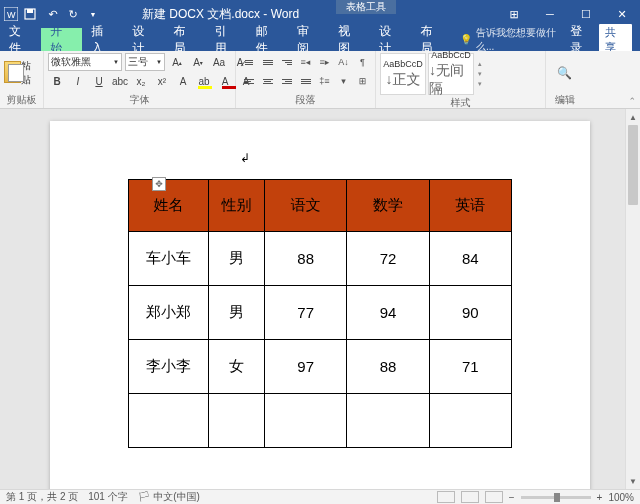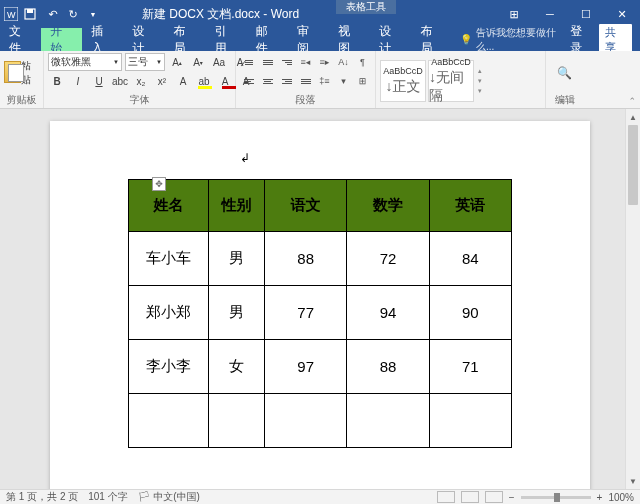--- a/index.html
+++ b/index.html
@@ -43,21 +43,21 @@
 .style-box .sname{font-size:14px;color:#666;margin-top:2px}
 .style-more{width:12px;display:flex;flex-direction:column;justify-content:center;gap:2px;color:#888;font-size:7px;margin-left:2px}
 .edit-group{flex-direction:column;align-items:center;justify-content:center}
 .ribbon-collapse{position:absolute;right:4px;bottom:2px;font-size:9px;color:#888}
 .doc-area{height:380px;overflow:hidden;background:#e6e6e6;display:flex;justify-content:center;padding-top:12px;position:relative}
 .page{background:#fff;width:540px;min-height:700px;box-shadow:0 1px 4px rgba(0,0,0,.25);padding:50px 28px 20px;position:relative}
 .cursor-mark{position:absolute;top:30px;left:190px;font-size:12px;color:#000}
 .tbl-anchor{position:absolute;top:56px;left:102px;width:14px;height:14px;border:1px solid #999;background:#fff;display:flex;align-items:center;justify-content:center;font-size:9px;color:#666}
 .dtable{border-collapse:collapse;margin:8px auto 0;width:384px}
 .dtable th,.dtable td{border:1.5px solid #000;text-align:center;vertical-align:middle;height:54px;font-size:15px;color:#000}
-.dtable th{background:#4d7c0f;font-weight:bold;height:52px}
+.dtable th{background:#c2410c;font-weight:normal;height:52px}
 .dtable td.name{width:80px}.dtable td.g{width:56px}
 .scrollbar{position:absolute;right:0;top:0;width:15px;height:100%;background:#f0f0f0;border-left:1px solid #ddd}
 .sb-track{position:absolute;top:16px;bottom:16px;left:2px;right:2px}
 .sb-thumb{position:absolute;top:0;width:100%;height:80px;background:#c8c8c8;border-radius:1px}
 .sb-arr{position:absolute;width:100%;height:16px;display:flex;align-items:center;justify-content:center;font-size:8px;color:#666}
 .statusbar{position:absolute;bottom:0;left:0;right:0;height:15px;background:#f3f3f3;border-top:1px solid #d8d8d8;display:flex;align-items:center;font-size:10px;color:#555;padding:0 6px;gap:10px}
 .statusbar .right{margin-left:auto;display:flex;align-items:center;gap:6px}
 .view-btn{width:18px;height:12px;border:1px solid #bbb;display:inline-block}
 .zoom-sl{width:70px;height:3px;background:#ccc;position:relative}
 .zoom-sl:before{content:"";position:absolute;left:48%;top:-3px;width:6px;height:9px;background:#888}
@@ -238,20 +238,21 @@
       <div class="style-box">
           <span class="prev">AaBbCcD</span>
           <span class="sname">↓无间隔</span>
         </div>
       <div class="style-more">
           <span>▴</span>
           <span>▾</span>
           <span>▾</span>
         </div>
     </div>
+    <div class="rgroup-label">样式</div>
   </div>
 
   <div class="rgroup" style="width:38px;border-right:none">
     <div class="rgroup-body edit-group">
       <span style="font-size:12px">🔍</span>
     </div>
     <div class="rgroup-label">编辑</div>
   </div>
   <div class="ribbon-collapse">⌃</div>
 </div>

